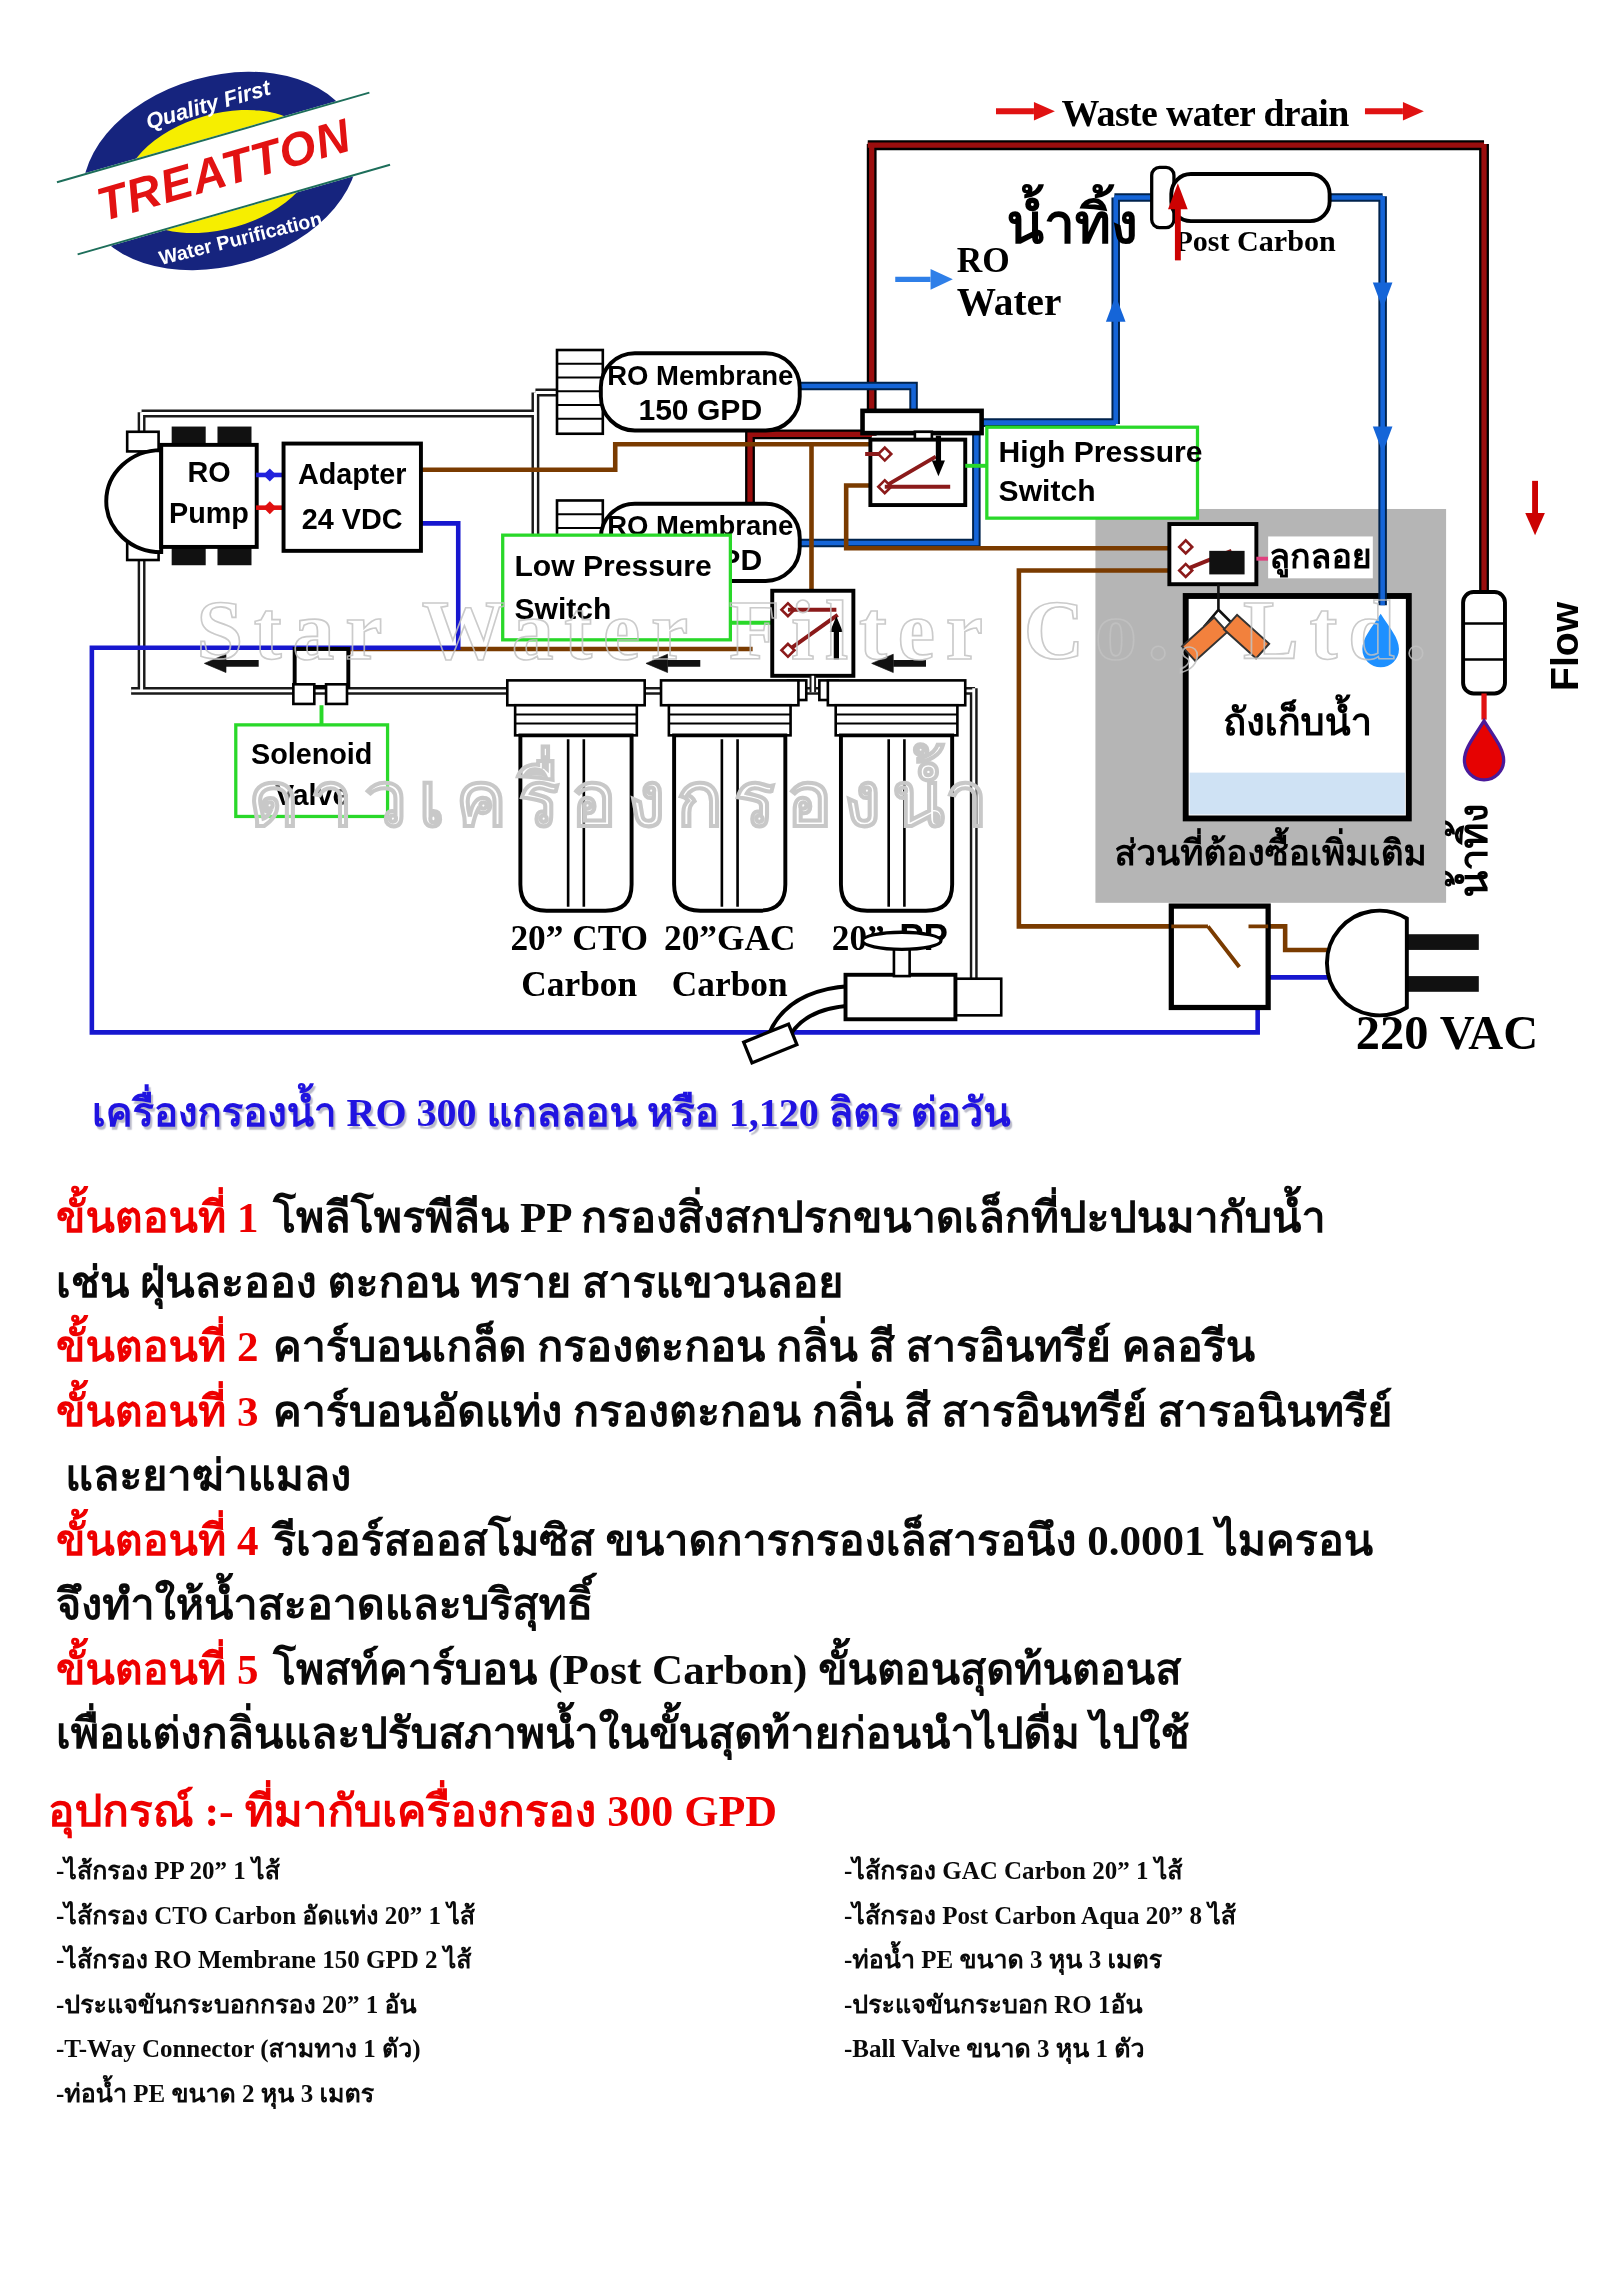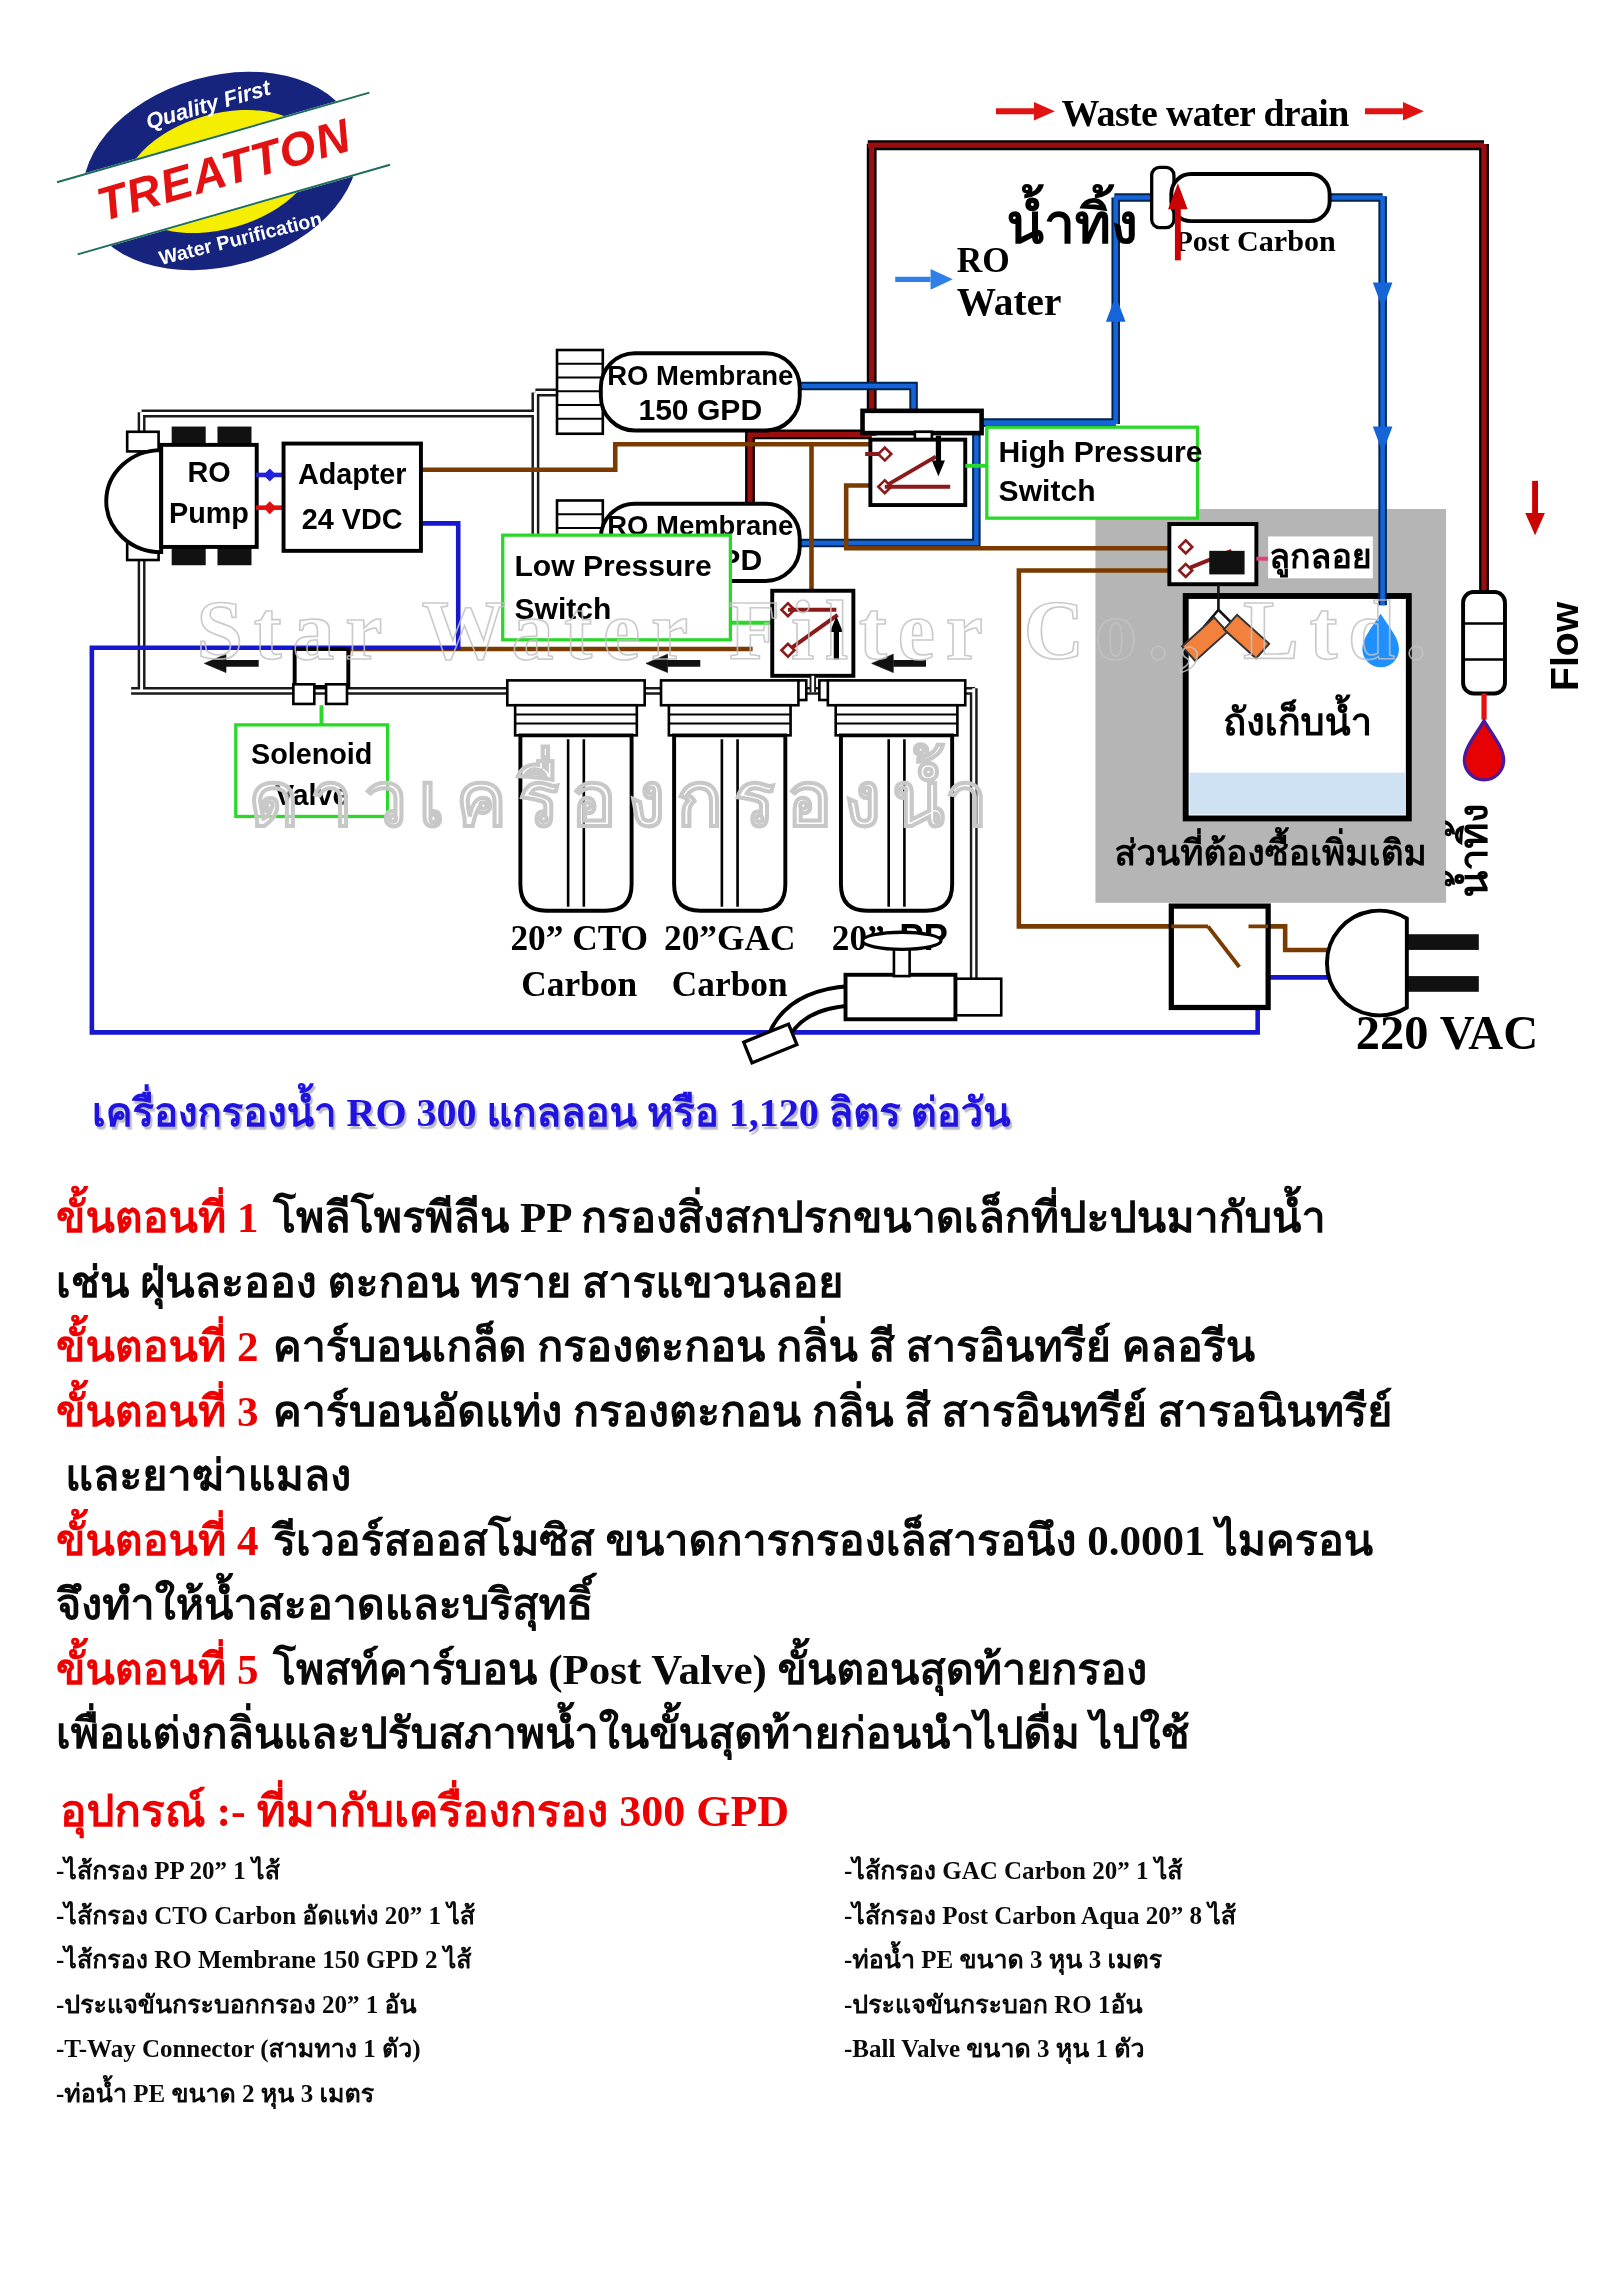--- a/index.html
+++ b/index.html
@@ -39,21 +39,21 @@
   .greenbox{fill:#ffffff;stroke:#29d829;stroke-width:5;}
   .tn{font-family:"Liberation Sans",sans-serif;font-weight:bold;fill:#000;}
   .ts{font-family:"Liberation Serif",serif;font-weight:bold;fill:#000;}
 
   
   #title{left:92px;top:1080px;width:1518px;font-weight:bold;font-size:40px;color:#2013e0;
          white-space:nowrap;text-shadow:2px 2.6px 1.3px #b9b9c8;}
   #steps{left:56px;top:1186px;width:1531px;}
   #steps p{margin:0;font-size:43px;font-weight:600;color:#0a0a0a;line-height:1.5;white-space:nowrap;}
   .stepred{color:#ee0000;font-weight:bold;margin-right:14.4px;text-align:right;}
-  #equip-header{left:60px;top:1775px;font-size:44px;font-weight:bold;color:#ee0000;white-space:nowrap;}
+  #equip-header{left:48px;top:1775px;font-size:44px;font-weight:bold;color:#ee0000;white-space:nowrap;}
   .eqcol{top:1849px;width:772px;}
   .eqcol p{margin:0;font-size:25px;font-weight:700;color:#0a0a0a;line-height:1.78;white-space:nowrap;}
   #eq-left{left:56px;}
   #eq-right{left:844px;}
 </style>
 </head>
 <body>
 
 <div id="logo" class="abs">
   <div class="logo-oval"></div>
@@ -296,21 +296,21 @@
 <div id="title" class="abs">เครื่องกรองน้ำ RO 300 แกลลอน หรือ 1,120 ลิตร ต่อวัน</div>
 
 <div id="steps" class="abs">
   <p><span class="stepred">ขั้นตอนที่ 1</span><span>โพลีโพรพีลีน PP กรองสิ่งสกปรกขนาดเล็กที่ปะปนมากับน้ำ</span></p>
   <p>เช่น ฝุ่นละออง ตะกอน ทราย สารแขวนลอย</p>
   <p><span class="stepred">ขั้นตอนที่ 2</span><span>คาร์บอนเกล็ด กรองตะกอน กลิ่น สี สารอินทรีย์ คลอรีน</span></p>
   <p><span class="stepred">ขั้นตอนที่ 3</span><span>คาร์บอนอัดแท่ง  กรองตะกอน กลิ่น สี สารอินทรีย์ สารอนินทรีย์</span></p>
   <p style="padding-left:9.2px">และยาฆ่าแมลง</p>
   <p><span class="stepred">ขั้นตอนที่ 4</span><span>รีเวอร์สออสโมซิส ขนาดการกรองเล็สารอนึง 0.0001 ไมครอน</span></p>
   <p>จึงทำให้น้ำสะอาดและบริสุทธิ์</p>
-  <p><span class="stepred">ขั้นตอนที่ 5</span><span>โพสท์คาร์บอน (Post Valve) ขั้นตอนสุดท้ายกรอง</span></p>
+  <p><span class="stepred">ขั้นตอนที่ 5</span><span>โพสท์คาร์บอน (Post Carbon) ขั้นตอนสุดท้นตอนส</span></p>
   <p>เพื่อแต่งกลิ่นและปรับสภาพน้ำในขั้นสุดท้ายก่อนนำไปดื่ม ไปใช้</p>
 </div>
 
 <div id="equip-header" class="abs">อุปกรณ์ :- ที่มากับเครื่องกรอง 300 GPD</div>
 <div id="eq-left" class="abs eqcol">
   <p>-ไส้กรอง PP 20”   1 ไส้</p>
   <p>-ไส้กรอง CTO Carbon อัดแท่ง  20”   1 ไส้</p>
   <p>-ไส้กรอง RO Membrane  150 GPD   2 ไส้</p>
   <p>-ประแจขันกระบอกกรอง 20” 1 อัน</p>
   <p>-T-Way Connector (สามทาง 1 ตัว)</p>

